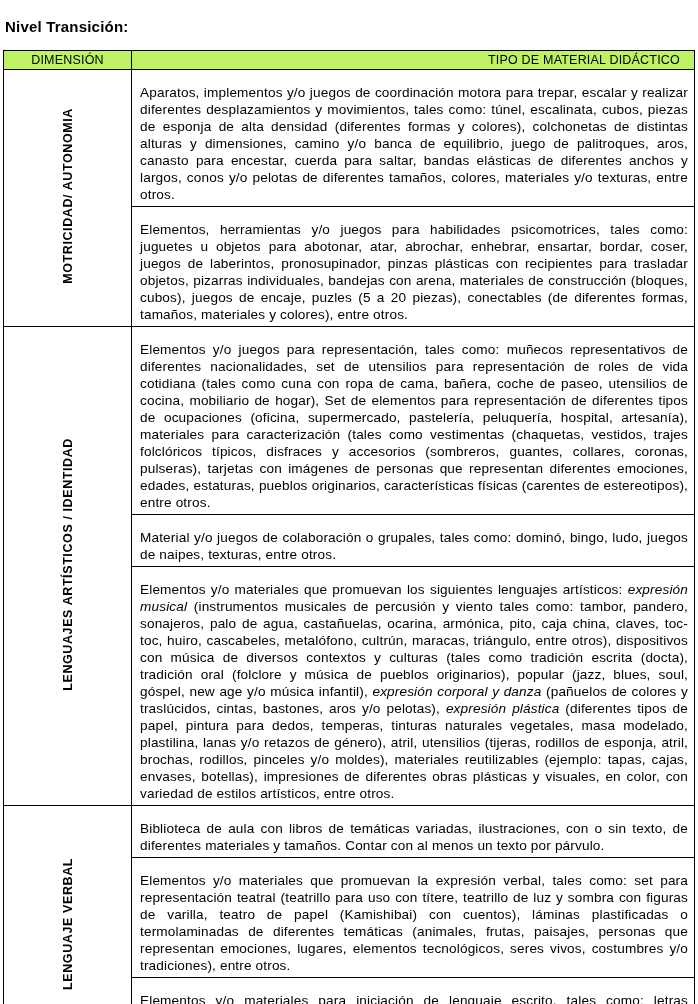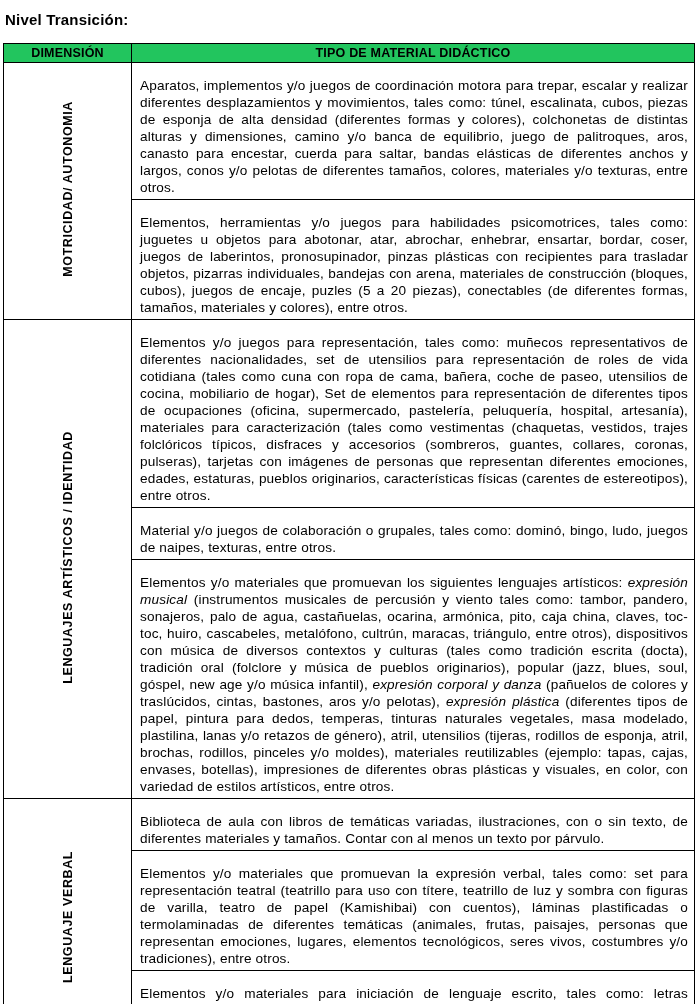--- a/index.html
+++ b/index.html
@@ -10,42 +10,42 @@
     font-family: "Liberation Sans", sans-serif;
   }
   .page {
     width: 698px;
     box-sizing: border-box;
     padding: 4px 3px 6px 3px;
   }
   .doc-title {
     font-size: 15px;
     font-weight: bold;
-    margin: 7px 0 15px 2px;
+    margin: 14px 0 15px 2px;
     letter-spacing: 0.2px;
   }
   table.materials {
     border-collapse: collapse;
     width: 692px;
     table-layout: fixed;
   }
   table.materials th,
   table.materials td {
     border: 1px solid #000000;
   }
   col.dim-col { width: 128px; }
   thead th {
-    background: #22c55e;
+    background: #bef264;
     font-size: 12.5px;
-    font-weight: bold;
+    font-weight: normal;
     padding: 2px 14px;
     letter-spacing: 0.2px;
   }
   th.dim-h { text-align: center; }
-  th.tipo-h { text-align: center; }
+  th.tipo-h { text-align: right; }
   td.mat-cell {
     font-size: 13.6px;
     line-height: 17px;
     text-align: justify;
     padding: 14px 6px 3px 8px;
     letter-spacing: 0.15px;
     vertical-align: top;
   }
   td.dim-cell {
     text-align: center;

